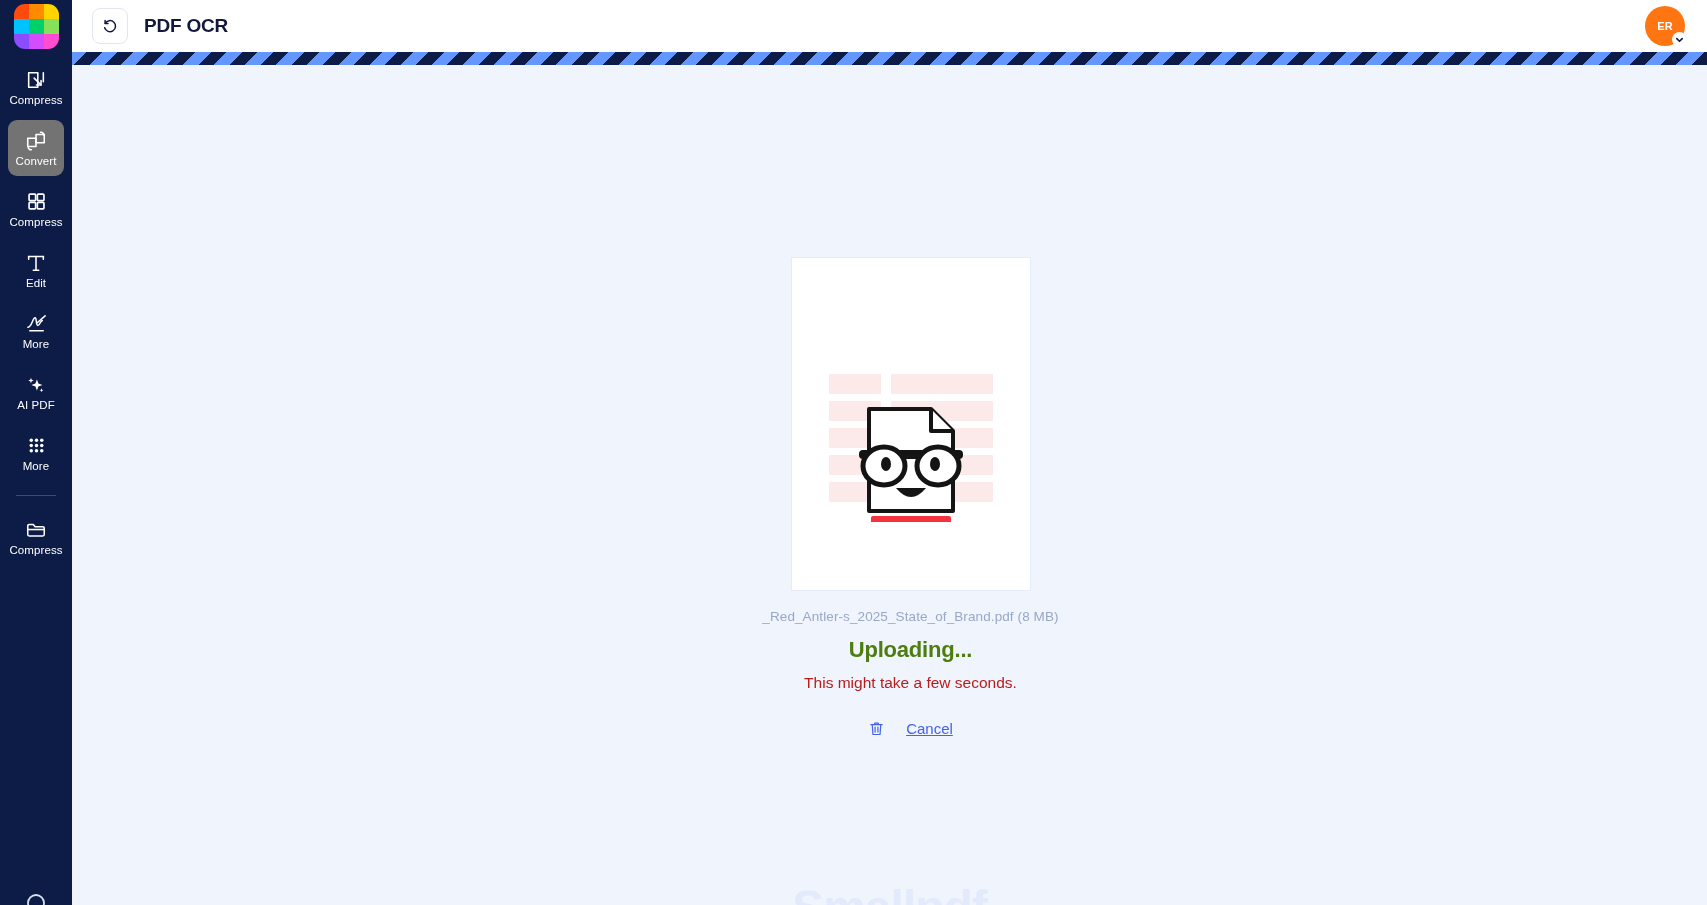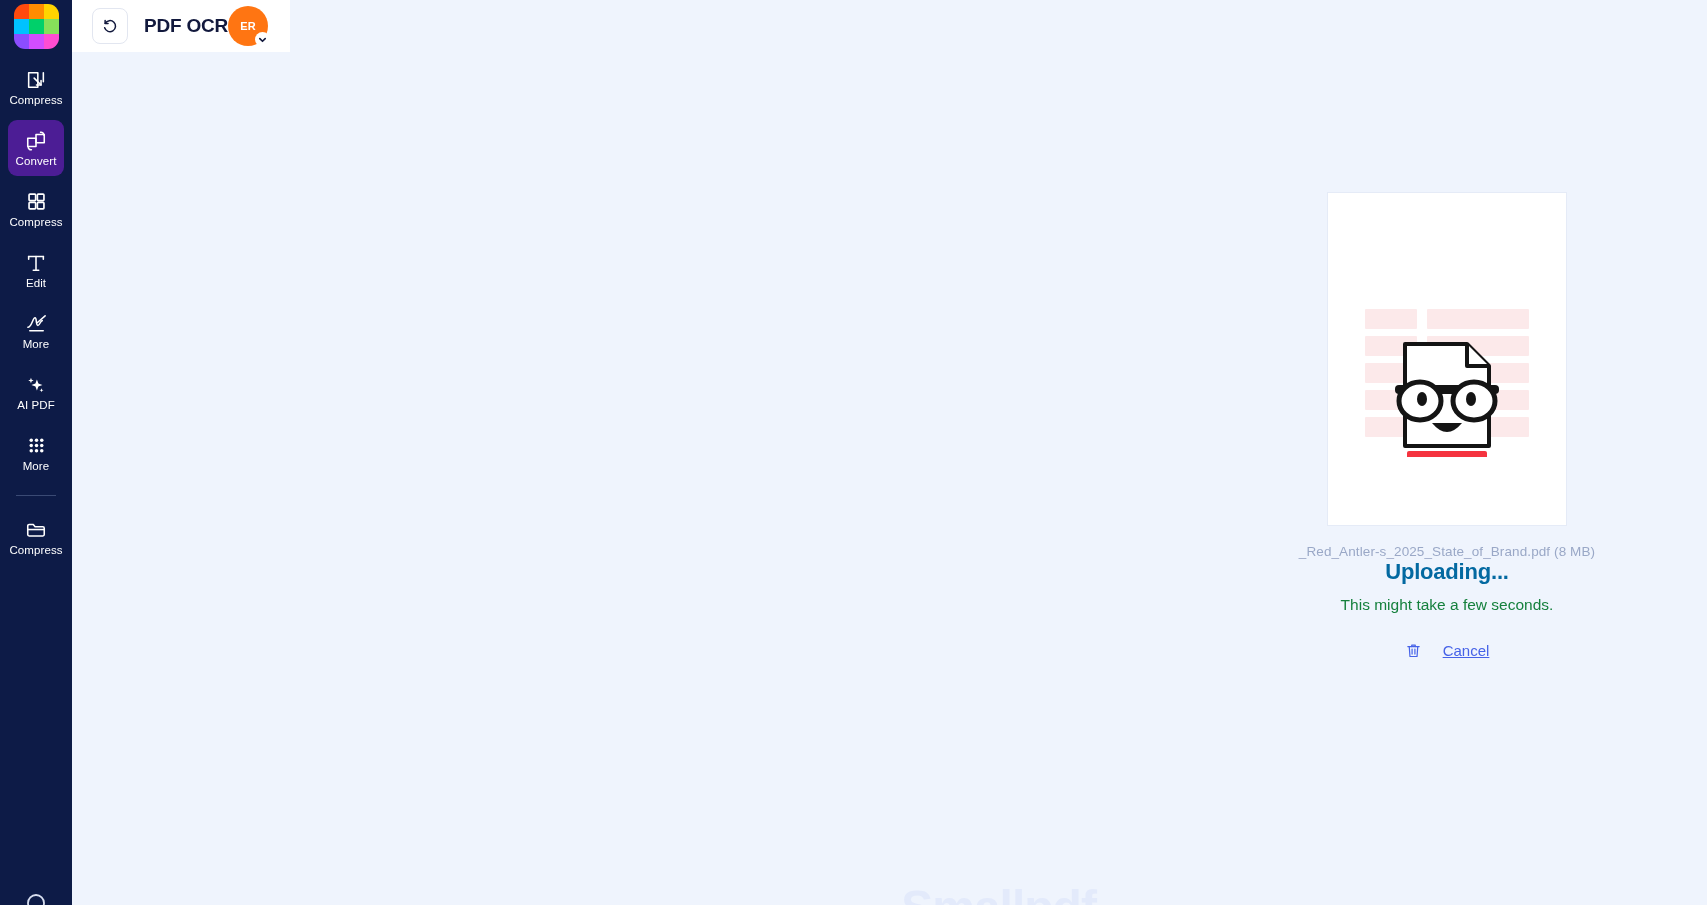--- a/index.html
+++ b/index.html
@@ -66,21 +66,21 @@
     height: 56px;
     border-radius: 9px;
     display: flex;
     flex-direction: column;
     align-items: center;
     justify-content: center;
     gap: 3px;
     cursor: pointer;
     margin-bottom: 1px;
   }
-  .nav-item.active { background: #4c1d95; }
+  .nav-item.active { background: #737373; }
   .nav-icon {
     height: 22px;
     display: flex;
     align-items: center;
     justify-content: center;
     color: #ffffff;
   }
   .nav-label {
     font-size: 11.5px;
     color: #ffffff;
@@ -103,21 +103,21 @@
     width: 72px;
     display: flex;
     justify-content: center;
   }
 
   
   .right {
     flex: 1;
     height: 905px;
     display: flex;
-    flex-direction: row;
+    flex-direction: column;
     position: relative;
     min-width: 0;
   }
 
   
   .header {
     height: 52px;
     min-height: 52px;
     background: #ffffff;
     display: flex;
@@ -193,21 +193,21 @@
   }
 
   
   .main {
     flex: 1;
     background: #eff4fd;
     position: relative;
     overflow: hidden;
     display: flex;
     flex-direction: column;
-    align-items: flex-end;
+    align-items: center;
     padding-left: 42px;
   }
 
   .upload-block {
     margin-top: 192px;
     display: flex;
     flex-direction: column;
     align-items: center;
     width: 520px;
   }
@@ -224,30 +224,31 @@
 
   .file-name {
     margin-top: 18px;
     font-size: 13.5px;
     color: #9aa8c7;
     letter-spacing: 0.1px;
     white-space: nowrap;
   }
 
   .status-title {
+    margin-top: 13px;
     font-size: 22px;
     font-weight: bold;
-    color: #0369a1;
+    color: #4d7c0f;
     letter-spacing: -0.2px;
   }
 
   .status-sub {
     margin-top: 11px;
     font-size: 15.5px;
-    color: #15803d;
+    color: #b91c1c;
   }
 
   .cancel-row {
     margin-top: 28px;
     display: inline-flex;
     align-items: center;
     gap: 21px;
     cursor: pointer;
   }
   .cancel-text {

